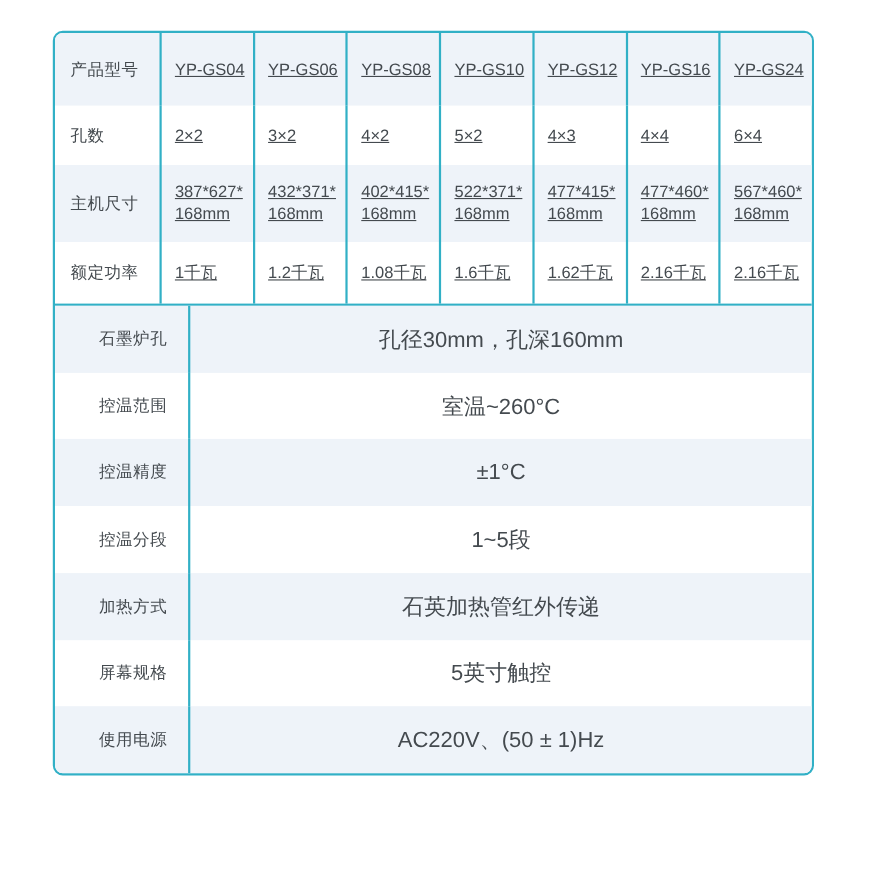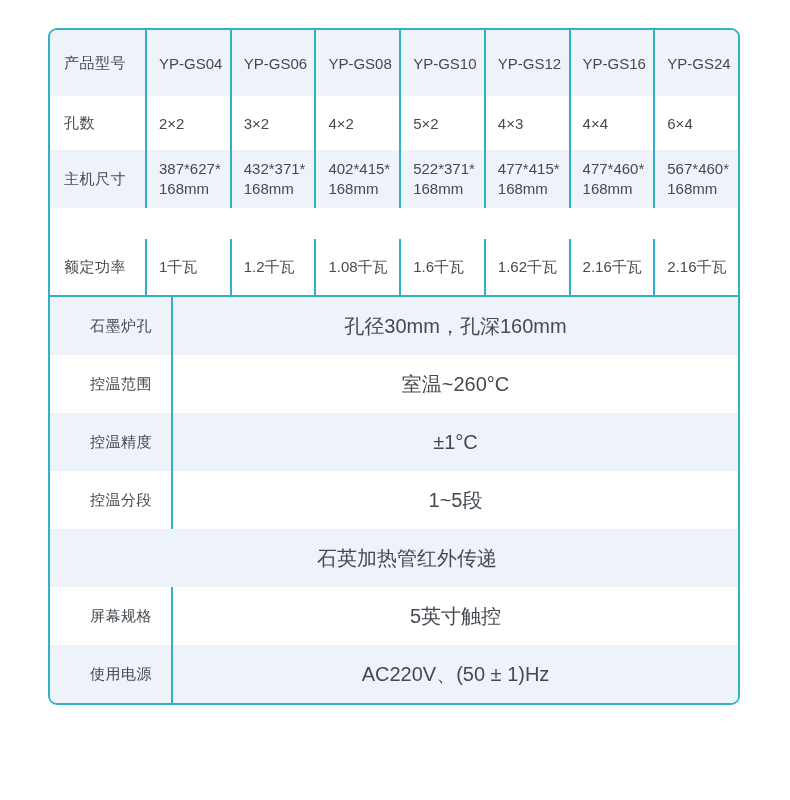--- a/index.html
+++ b/index.html
@@ -34,32 +34,32 @@
     flex-direction: column;
   }
   
   .sec-a { display: flex; flex-direction: column; }
   .a-row {
     display: grid;
     grid-template-columns: 95px repeat(7, 1fr);
   }
   .a1 { height: 66px; }
   .a2 { height: 54px; }
-  .a3 { height: 58px; }
-  .a4 { height: 56px; margin-top: 31px; }
+  .a3 { height: 70px; }
+  .a4 { height: 56px; }
   .cell {
     display: flex;
     align-items: center;
     font-size: 15px;
     padding: 0 4px 0 12px;
     box-sizing: border-box;
     overflow: hidden;
   }
   .cell.label { padding-left: 14px; letter-spacing: 0.5px; }
-  .cell.val { border-left: 2px solid #31b0c6; }
+  .cell.val { border-left: 2px solid #31b0c6; text-decoration: underline; }
   .dim { white-space: pre-line; line-height: 1.35; }
   
   .sec-b {
     flex: 1;
     display: flex;
     flex-direction: column;
     border-top: 2px solid #31b0c6;
   }
   .b-row { flex: 1; display: flex; padding-left: 26px; }
   .b-row .label {
@@ -158,20 +158,21 @@
         <div class="label">控温精度</div>
         <div class="b-val">±1°C</div>
       </div>
 
       <div class="b-row">
         <div class="label">控温分段</div>
         <div class="b-val">1~5段</div>
       </div>
 
       <div class="b-row tint">
+        <div class="label">加热方式</div>
         <div class="b-val">石英加热管红外传递</div>
       </div>
 
       <div class="b-row">
         <div class="label">屏幕规格</div>
         <div class="b-val">5英寸触控</div>
       </div>
 
       <div class="b-row tint">
         <div class="label">使用电源</div>

